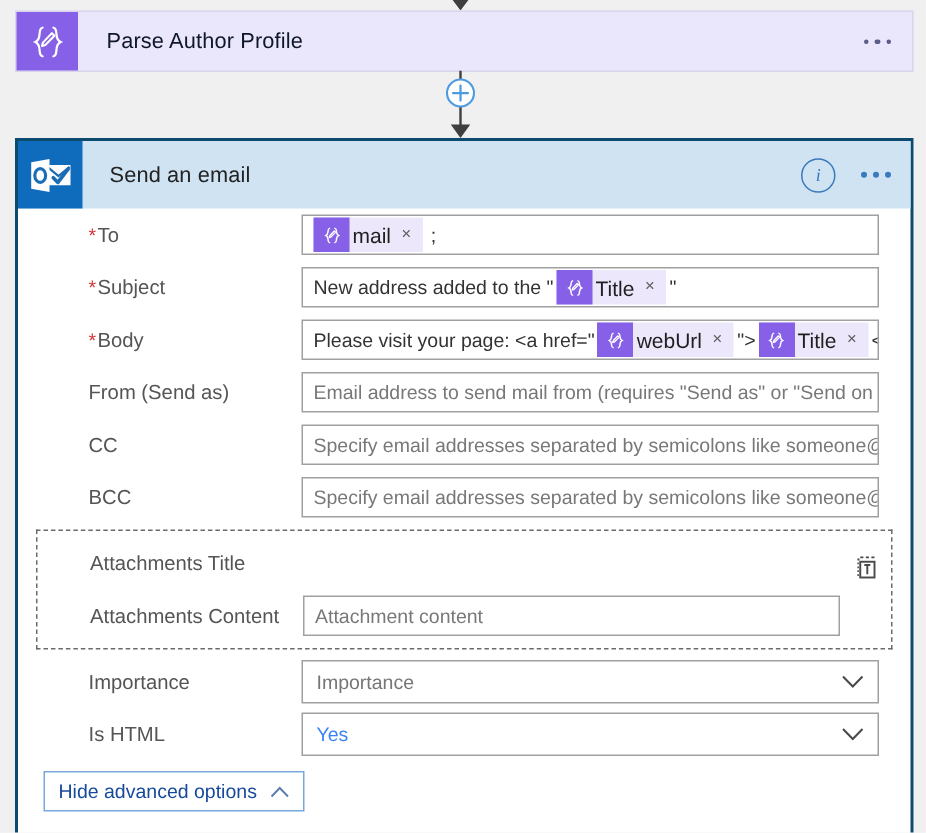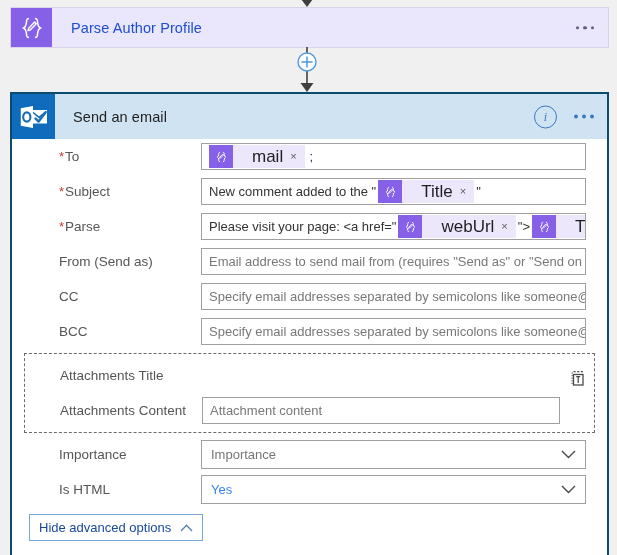--- a/index.html
+++ b/index.html
@@ -55,21 +55,21 @@
     height: 39px;
     background: #8661e8;
     flex: 0 0 auto;
     display: flex;
     align-items: center;
     justify-content: center;
   }
   .parse-title {
     margin-left: 19px;
     font-size: 14.5px;
-    color: #1d4ed8;
+    color: #0f172a;
     letter-spacing: 0.1px;
   }
   .parse-ellipsis {
     position: absolute;
     right: 14px;
     top: 50%;
     transform: translateY(-50%);
     display: flex;
     gap: 4px;
   }
@@ -201,22 +201,22 @@
   .token-badge {
     width: 24px;
     height: 23px;
     background: #8661e8;
     display: flex;
     align-items: center;
     justify-content: center;
     flex: 0 0 auto;
   }
   .token-label {
-    padding: 0 7px 0 19px;
-    font-size: 17px;
+    padding: 0 7px 0 2px;
+    font-size: 14px;
     color: #1f1f1f;
     line-height: 1;
   }
   .token-x {
     padding-right: 8px;
     font-size: 11px;
     color: #5a5a5a;
     line-height: 1;
   }
   .txt { line-height: 1; }
@@ -354,38 +354,38 @@
             <span class="token-label">mail</span>
             <span class="token-x">×</span>
           </span>
           <span class="txt" style="margin-left:5px;">;</span>
         </div>
       </div>
 
       <div class="row">
         <div class="label"><span class="req">*</span><span>Subject</span></div>
         <div class="field">
-          <span class="txt">New comment added to the "</span>
+          <span class="txt">New address added to the "</span>
           <span class="token" style="margin:0 2px;">
             <span class="token-badge">
               <svg width="13" height="12" viewBox="0 0 26 24">
                 <path d="M9.4,2.5 C7.2,2.8 7.6,5.2 7.3,7.4 C7.1,9.4 6.2,11.2 4.6,12 C6.2,12.8 7.1,14.6 7.3,16.6 C7.6,18.8 7.2,21.2 9.4,21.5" fill="none" stroke="#ffffff" stroke-width="2" stroke-linecap="round"></path>
                 <path d="M16.6,2.5 C18.8,2.8 18.4,5.2 18.7,7.4 C18.9,9.4 19.8,11.2 21.4,12 C19.8,12.8 18.9,14.6 18.7,16.6 C18.4,18.8 18.8,21.2 16.6,21.5" fill="none" stroke="#ffffff" stroke-width="2" stroke-linecap="round"></path>
                 <path d="M15.6,6.1 L17.3,7.8 L11.2,14 L9.0,14.6 L9.6,12.4 Z" fill="none" stroke="#ffffff" stroke-width="1.8" stroke-linejoin="round"></path>
               </svg>
             </span>
             <span class="token-label">Title</span>
             <span class="token-x">×</span>
           </span>
           <span class="txt">"</span>
         </div>
       </div>
 
       <div class="row">
-        <div class="label"><span class="req">*</span><span>Parse</span></div>
+        <div class="label"><span class="req">*</span><span>Body</span></div>
         <div class="field">
           <span class="txt">Please visit your page: &lt;a href="</span>
           <span class="token" style="margin:0 2px;">
             <span class="token-badge">
               <svg width="13" height="12" viewBox="0 0 26 24">
                 <path d="M9.4,2.5 C7.2,2.8 7.6,5.2 7.3,7.4 C7.1,9.4 6.2,11.2 4.6,12 C6.2,12.8 7.1,14.6 7.3,16.6 C7.6,18.8 7.2,21.2 9.4,21.5" fill="none" stroke="#ffffff" stroke-width="2" stroke-linecap="round"></path>
                 <path d="M16.6,2.5 C18.8,2.8 18.4,5.2 18.7,7.4 C18.9,9.4 19.8,11.2 21.4,12 C19.8,12.8 18.9,14.6 18.7,16.6 C18.4,18.8 18.8,21.2 16.6,21.5" fill="none" stroke="#ffffff" stroke-width="2" stroke-linecap="round"></path>
                 <path d="M15.6,6.1 L17.3,7.8 L11.2,14 L9.0,14.6 L9.6,12.4 Z" fill="none" stroke="#ffffff" stroke-width="1.8" stroke-linejoin="round"></path>
               </svg>
             </span>

